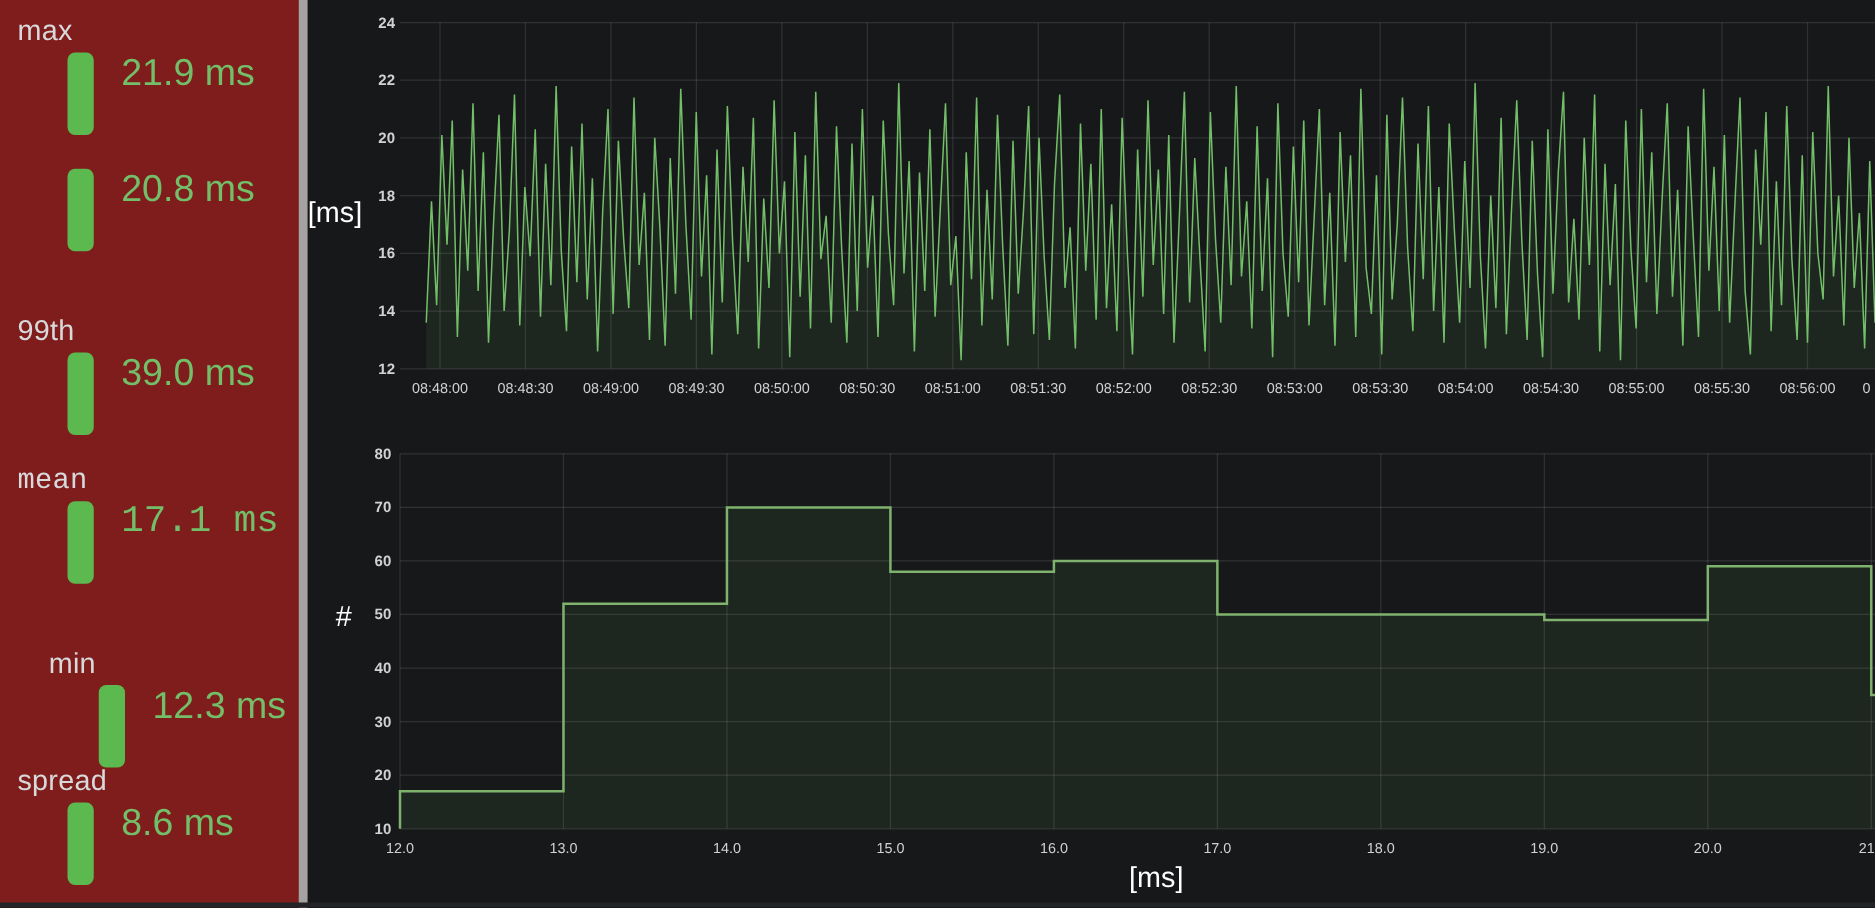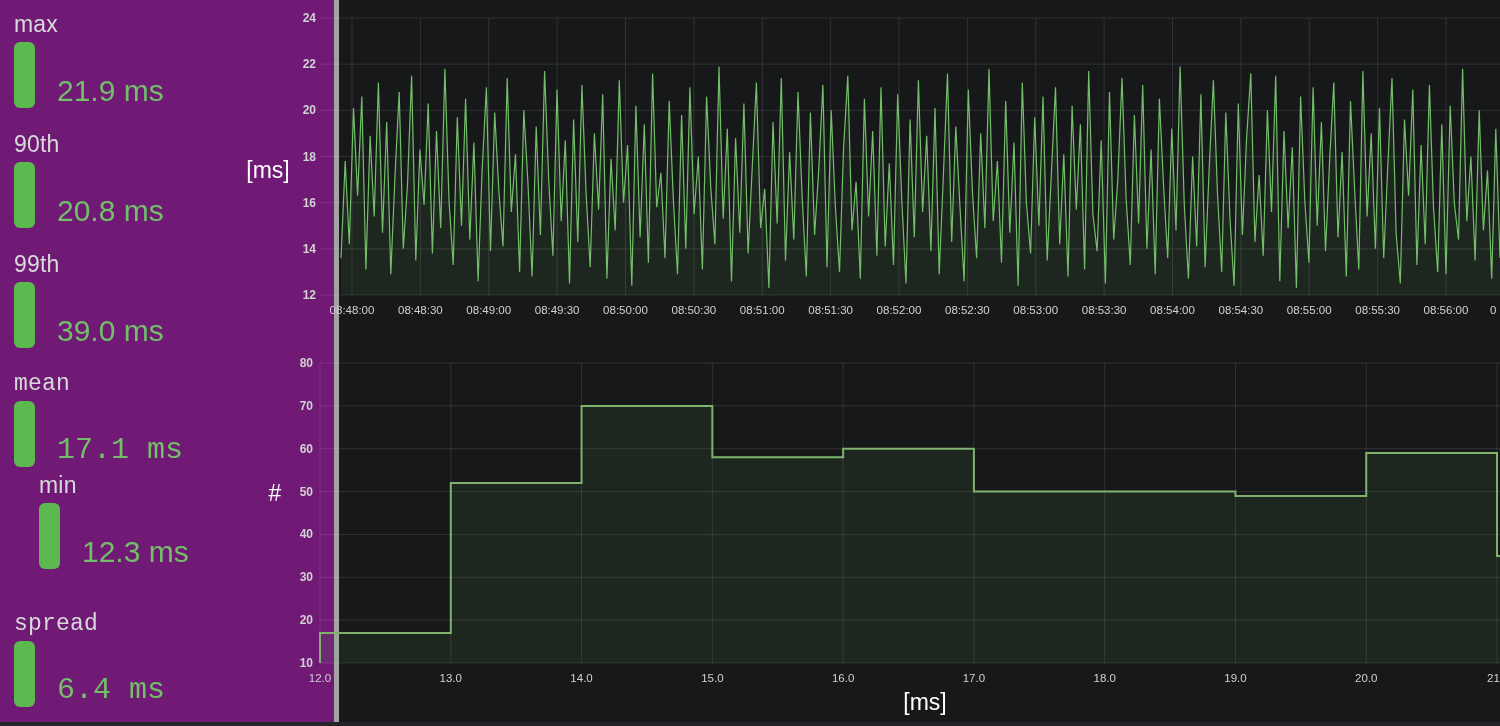--- a/index.html
+++ b/index.html
@@ -1,25 +1,25 @@
 <!DOCTYPE html>
 <html><head>
 <meta charset="utf-8">
 <style>
   * { margin:0; padding:0; box-sizing:border-box; }
   html,body { width:1500px; height:726px; background:#161719; overflow:hidden;
               font-family:"Liberation Sans", sans-serif; }
   .app { position:relative; width:1500px; height:726px; background:#17181a; }
 
   
-  .stats-panel { position:absolute; left:0; top:0; width:339px; height:726px;
-                 background:#701a75; border-right:5px solid #a3a3a3; }
+  .stats-panel { position:absolute; left:0; top:0; width:246px; height:726px;
+                 background:#7f1d1d; border-right:7px solid #a3a3a3; }
   .stat-block { position:absolute; left:14px; width:270px; height:110px; }
   .stat-label { color:#d8d9da; font-size:23px; font-weight:500; letter-spacing:.2px; }
-  .stat-row { display:flex; align-items:flex-end; margin-top:4px; }
+  .stat-row { display:flex; align-items:flex-start; margin-top:4px;margin-left:40px; }
   .stat-bar { width:21px; height:66px; border-radius:6px; background:#5bb950; flex:0 0 auto; }
   .stat-value { color:#73bf69; font-size:30px; font-weight:500; margin-left:22px; }
 
   
   .charts { position:absolute; left:293px; top:0; width:1207px; height:614px; }
   svg { position:absolute; left:-293px; top:0; display:block; }
   #top-chart { top:0; }
   #bottom-chart { top:355px; }
   .axis-title { position:absolute; transform:translate(-50%,-50%); color:#ffffff;
                 font-size:23px; white-space:nowrap;text-align:right; }
@@ -36,52 +36,51 @@
 
   <aside class="stats-panel">
       <div class="stat-block" style="top: 11px;">
         <div class="stat-label">max</div>
         <div class="stat-row">
           <div class="stat-bar" style="background: rgb(91, 185, 80);"></div>
           <div class="stat-value" style="color: rgb(115, 191, 105);">21.9 ms</div>
         </div>
       </div>
       <div class="stat-block" style="top: 131px;">
-        <div class="stat-label">90th</div>
         <div class="stat-row">
           <div class="stat-bar" style="background: rgb(91, 185, 80);"></div>
           <div class="stat-value" style="color: rgb(115, 191, 105);">20.8 ms</div>
         </div>
       </div>
       <div class="stat-block" style="top: 251px;">
         <div class="stat-label">99th</div>
         <div class="stat-row">
           <div class="stat-bar" style="background: rgb(91, 185, 80);"></div>
           <div class="stat-value" style="color: rgb(115, 191, 105);">39.0 ms</div>
         </div>
       </div>
       <div class="stat-block" style="top: 371px; font-family: Liberation Mono, monospace;">
         <div class="stat-label">mean</div>
         <div class="stat-row">
           <div class="stat-bar" style="background: rgb(91, 185, 80);"></div>
           <div class="stat-value" style="color: rgb(115, 191, 105);">17.1 ms</div>
         </div>
       </div>
-      <div class="stat-block" style="top: 472px; padding-left: 25px;">
+      <div class="stat-block" style="top: 517px; padding-left: 25px;">
         <div class="stat-label">min</div>
         <div class="stat-row">
           <div class="stat-bar" style="background: rgb(91, 185, 80);"></div>
           <div class="stat-value" style="color: rgb(115, 191, 105);">12.3 ms</div>
         </div>
       </div>
-      <div class="stat-block" style="top: 611px; font-family: Liberation Mono, monospace;">
+      <div class="stat-block" style="top: 611px;">
         <div class="stat-label">spread</div>
         <div class="stat-row">
           <div class="stat-bar" style="background: rgb(91, 185, 80);"></div>
-          <div class="stat-value" style="color: rgb(115, 191, 105);">6.4 ms</div>
+          <div class="stat-value" style="color: rgb(115, 191, 105);">8.6 ms</div>
         </div>
       </div>
     </aside>
 
   <div class="charts">
     <svg id="top-chart" width="1500" height="355" viewBox="0 0 1500 355">
         <g>
           <line x1="320" x2="1500" y1="18" y2="18" stroke="rgba(255,255,255,0.11)" stroke-width="1"></line>
           <line x1="320" x2="1500" y1="64.16666666666666" y2="64.16666666666666" stroke="rgba(255,255,255,0.11)" stroke-width="1"></line>
           <line x1="320" x2="1500" y1="110.33333333333333" y2="110.33333333333333" stroke="rgba(255,255,255,0.11)" stroke-width="1"></line>

